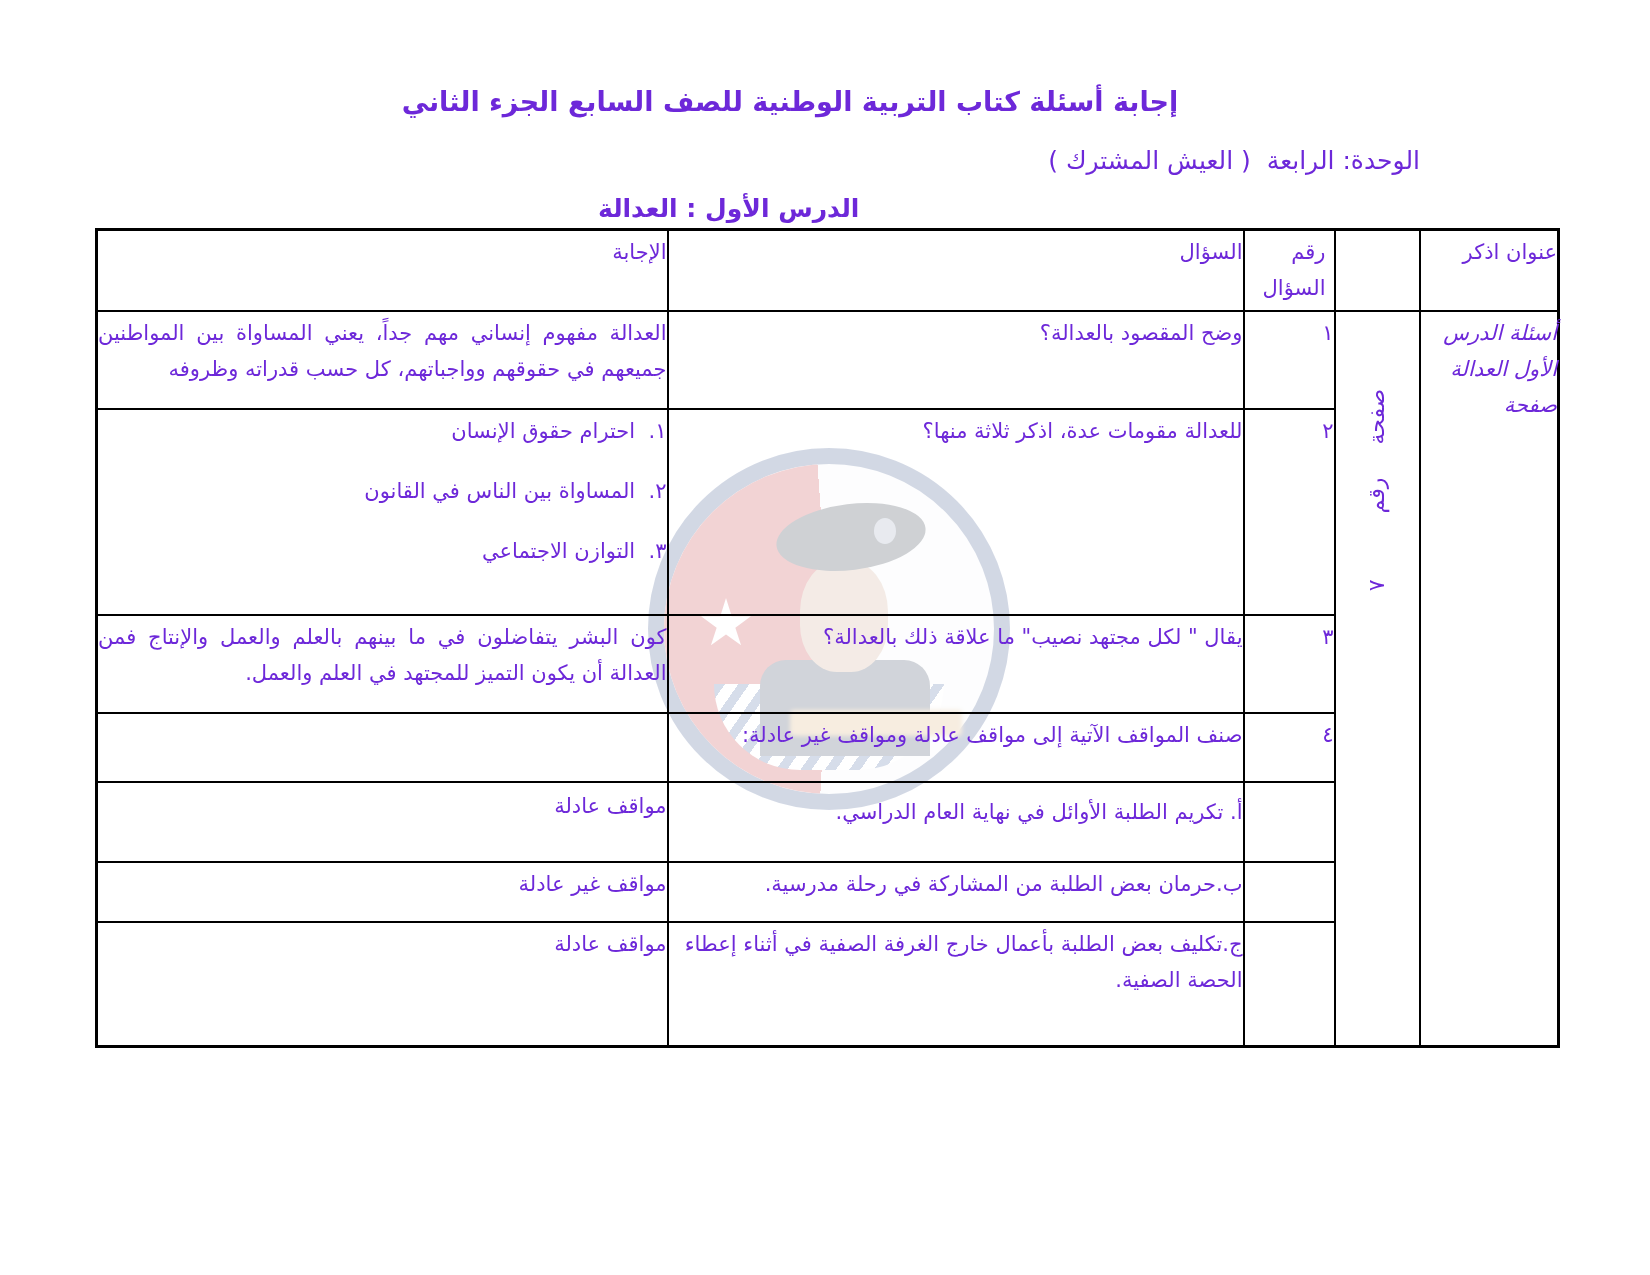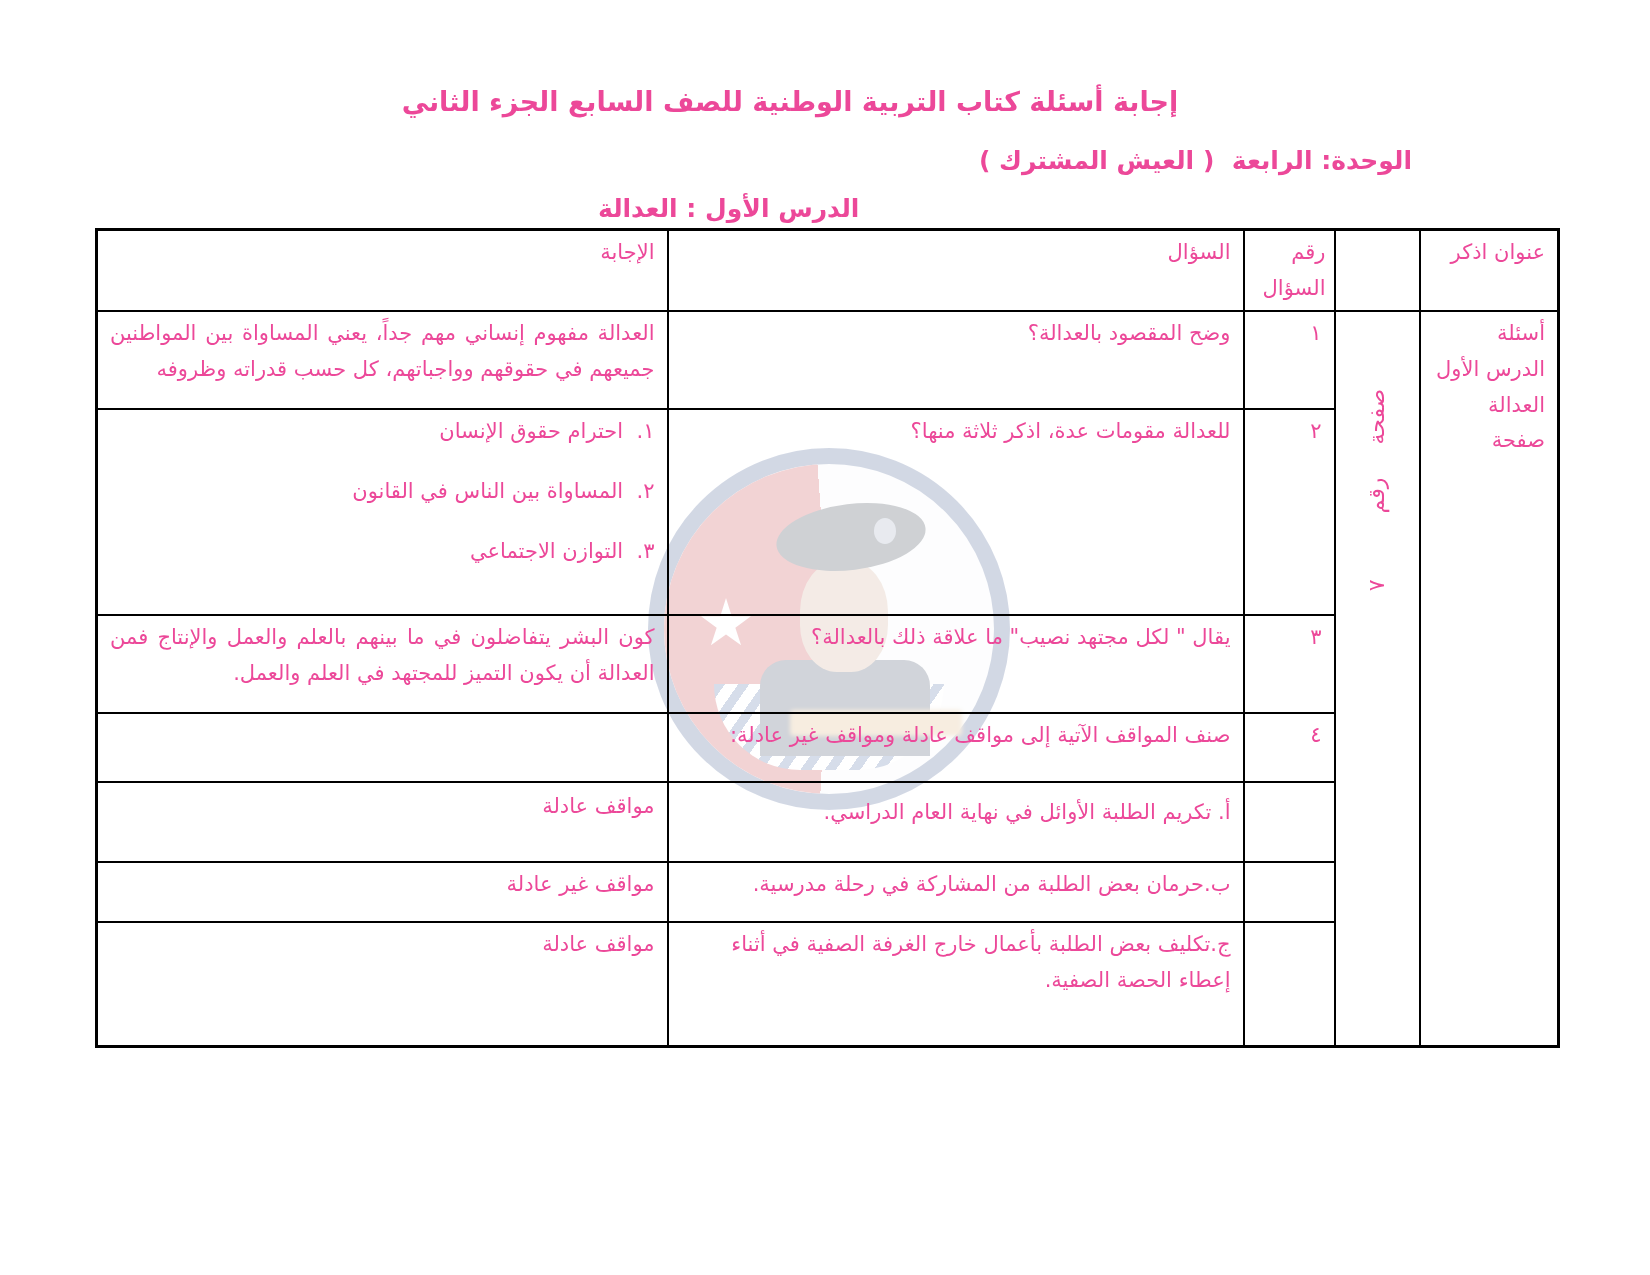--- a/index.html
+++ b/index.html
@@ -1,25 +1,25 @@
 <!DOCTYPE html>
 <html lang="ar"><head>
 <meta charset="utf-8">
 <style>
   html,body{margin:0;padding:0;background:#ffffff;}
   .page{
     position:relative;width:1650px;height:1275px;background:#ffffff;overflow:hidden;
-    font-family:"DejaVu Sans",sans-serif;color:#ec4899;
+    font-family:"DejaVu Sans",sans-serif;color:#6d28d9;
   }
   .doc-title{
     position:absolute;top:86px;left:0;width:1580px;text-align:center;
     font-size:27px;font-weight:bold;direction:rtl;
   }
   .subtitle-unit{
-    position:absolute;top:146px;right:238px;font-size:25px;font-weight:bold;direction:rtl;white-space:pre;
+    position:absolute;top:146px;right:230px;font-size:25px;font-weight:normal;direction:rtl;white-space:pre;
   }
   .subtitle-lesson{
     position:absolute;top:146px;left:598px;font-size:25px;font-weight:bold;direction:rtl;margin-top:48px;
   }
   
   .wm{position:absolute;left:648px;top:448px;width:362px;height:362px;opacity:.20;filter:blur(.6px);z-index:0;}
   .wm .ring{position:absolute;inset:0;border-radius:50%;border:16px solid #24417e;background:#f6f8fb;box-sizing:border-box;}
   .wm .redfield{position:absolute;inset:16px;border-radius:50%;
     background:conic-gradient(from 0deg,rgba(0,0,0,0) 0 183deg,#c0272d 183deg 356deg,rgba(0,0,0,0) 356deg);}
   .wm .star{position:absolute;left:52px;top:150px;width:52px;height:52px;background:#fff;
@@ -30,29 +30,29 @@
   .wm .face{position:absolute;left:152px;top:112px;width:88px;height:112px;background:#caa187;border-radius:46% 46% 42% 42%;}
   .wm .beret{position:absolute;left:128px;top:56px;width:150px;height:66px;background:#141e2e;border-radius:50%;transform:rotate(-7deg);}
   .wm .badge{position:absolute;left:226px;top:70px;width:22px;height:26px;background:#8e9bb5;border-radius:50%;}
   .wm .banner{position:absolute;left:142px;top:262px;width:172px;height:26px;background:#d8a86a;border-radius:4px;filter:blur(2px);}
   
   table.qa{
     position:absolute;left:95px;top:228px;z-index:1;
     border-collapse:collapse;table-layout:fixed;width:1462px;
     border:3px solid #000;direction:rtl;
   }
-  table.qa td{border:2px solid #000;vertical-align:top;padding:4px 12px;
+  table.qa td{border:2px solid #000;vertical-align:top;padding:4px 0;
     font-size:21px;line-height:1.7;text-align:right;background:transparent;box-sizing:border-box;}
   td.h{font-size:22px;line-height:1.45;padding-top:6px;}
   td.qnum{text-align:right;padding-right:16px;font-size:21px;}
   td.question{padding-right:14px;line-height:47px;padding-top:2px;}
   td.answer{line-height:47px;padding-top:2px;}
   td.answer.justify{text-align:justify;text-align-last:right;}
   td.q-indent{padding-right:52px;}
-  td.lesson-cell{line-height:1.95;padding-top:8px;padding-right:8px;padding-left:6px;}
+  td.lesson-cell{line-height:1.95;padding-top:8px;padding-right:8px;padding-left:6px;font-style:italic;}
   td.page-cell{position:relative;padding:0;}
   .vtext{
     position:absolute;top:178px;left:50%;
     transform:translate(-50%,-50%) rotate(-90deg);
     transform-origin:center center;
     white-space:pre;font-size:22px;letter-spacing:5px;word-spacing:26px;
   }
   .ans-li{margin:0 0 24px 0;white-space:pre-wrap;}
   .ans-li:last-child{margin-bottom:0;text-align:right;}
   .page-number{position:absolute;top:1138px;left:0;width:1650px;text-align:center;

